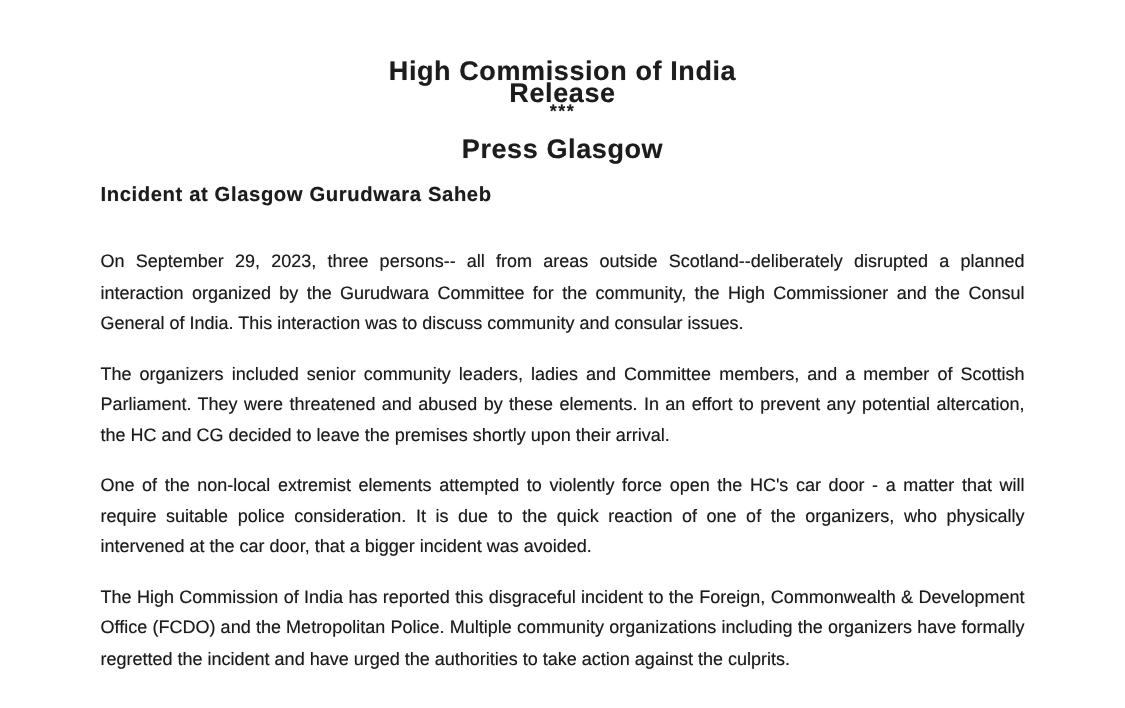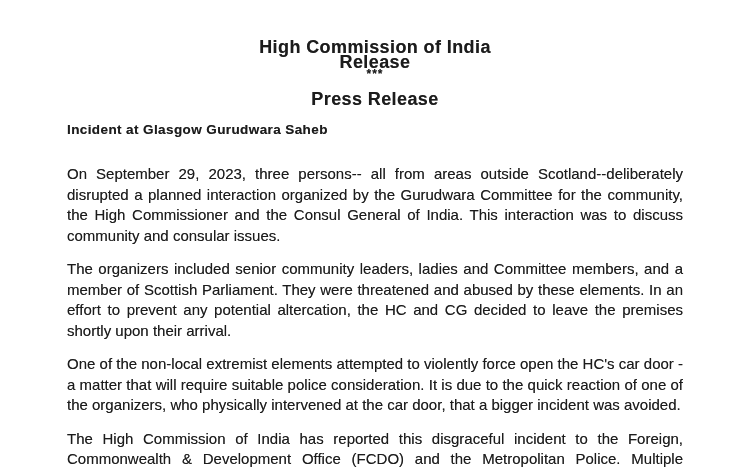--- a/index.html
+++ b/index.html
@@ -39,37 +39,37 @@
     margin: 14px 67px 0 67px;
   }
   .doc-title {
     font-weight: bold;
     font-size: 13.5px;
     line-height: 18px;
     letter-spacing: 0.4px;
     margin-bottom: 25px;
   }
   .para {
-    font-size: 15px;
+    font-size: 12px;
     line-height: 20.5px;
     text-align: justify;
     margin: 0 0 13px 0;
   }
 </style>
 </head>
 <body>
 
 <div class="page">
 
   <div class="header">
     <div class="header-line">High Commission of India</div>
     <div class="header-line">Release</div>
     <div class="header-stars">***</div>
     <div class="header-gap"></div>
-    <div class="header-line">Press Release</div>
+    <div class="header-line">Press Glasgow</div>
   </div>
 
   <div class="content">
     <div class="doc-title">Incident at Glasgow Gurudwara Saheb</div>
 
     <p class="para">On September 29, 2023, three persons-- all from areas outside Scotland--deliberately disrupted a planned interaction organized by the Gurudwara Committee for the community, the High Commissioner and the Consul General of India. This interaction was to discuss community and consular issues.</p>
     <p class="para">The organizers included senior community leaders, ladies and Committee members, and a member of Scottish Parliament. They were threatened and abused by these elements. In an effort to prevent any potential altercation, the HC and CG decided to leave the premises shortly upon their arrival.</p>
     <p class="para">One of the non-local extremist elements attempted to violently force open the HC's car door - a matter that will require suitable police consideration. It is due to the quick reaction of one of the organizers, who physically intervened at the car door, that a bigger incident was avoided.</p>
     <p class="para">The High Commission of India has reported this disgraceful incident to the Foreign, Commonwealth &amp; Development Office (FCDO) and the Metropolitan Police. Multiple community organizations including the organizers have formally regretted the incident and have urged the authorities to take action against the culprits.</p>
 

